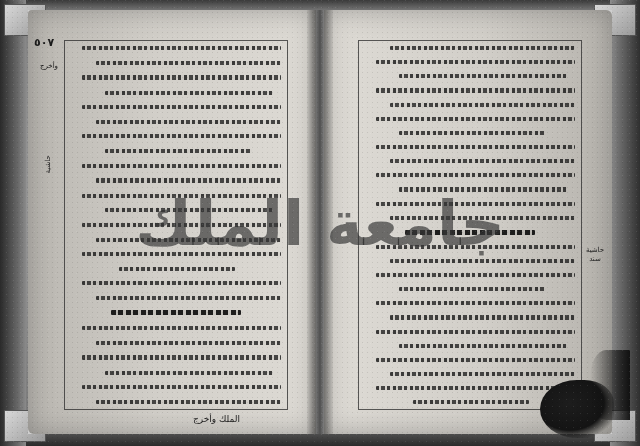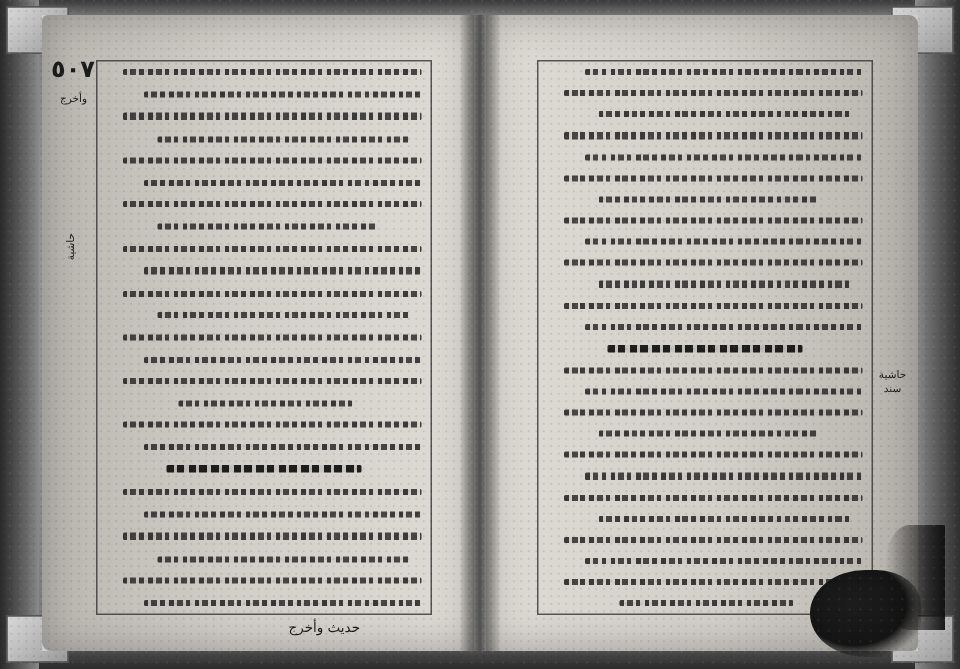--- a/index.html
+++ b/index.html
@@ -168,21 +168,21 @@
     color: #1b1b1b;
     font-size: 8px;
     line-height: 1.25;
     direction: rtl;
     text-align: center;
     white-space: pre-line;
   }
   .margin-note.folio {
     left: 6px;
     top: 26px;
-    font-size: 16px;
+    font-size: 11px;
     font-weight: bold;
     letter-spacing: 1px;
   }
   .margin-note.left-upper {
     left: 8px;
     top: 52px;
     width: 26px;
     font-size: 7px;
   }
   .margin-note.left-side {
@@ -314,21 +314,21 @@
           <div class="ln head"></div>
           <div class="ln w95"></div>
           <div class="ln w88"></div>
           <div class="ln w95 thick"></div>
           <div class="ln w80"></div>
           <div class="ln w95"></div>
           <div class="ln w88"></div>
         </div>
       </div>
 
-      <div class="catchword">حديث وأخرج</div>
+      <div class="catchword">الملك وأخرج</div>
     </div>
 
     <div class="page right">
       <div class="margin-note right-side">حاشية سند</div>
 
       <div class="textblock right">
         <div class="lines">
           <div class="ln w88"></div>
           <div class="ln w95"></div>
           <div class="ln w80"></div>
@@ -356,19 +356,20 @@
           <div class="ln w95"></div>
           <div class="ln w55"></div>
         </div>
       </div>
     </div>
 
     <div class="gutter"></div>
   </div>
 
   <div class="watermark">
+    <span>جامعة الملك</span>
   </div>
 
   <div class="dark-blob"></div>
   <div class="dark-blob2"></div>
 
   <div class="noise"></div>
 </div>
 
 </body></html>

